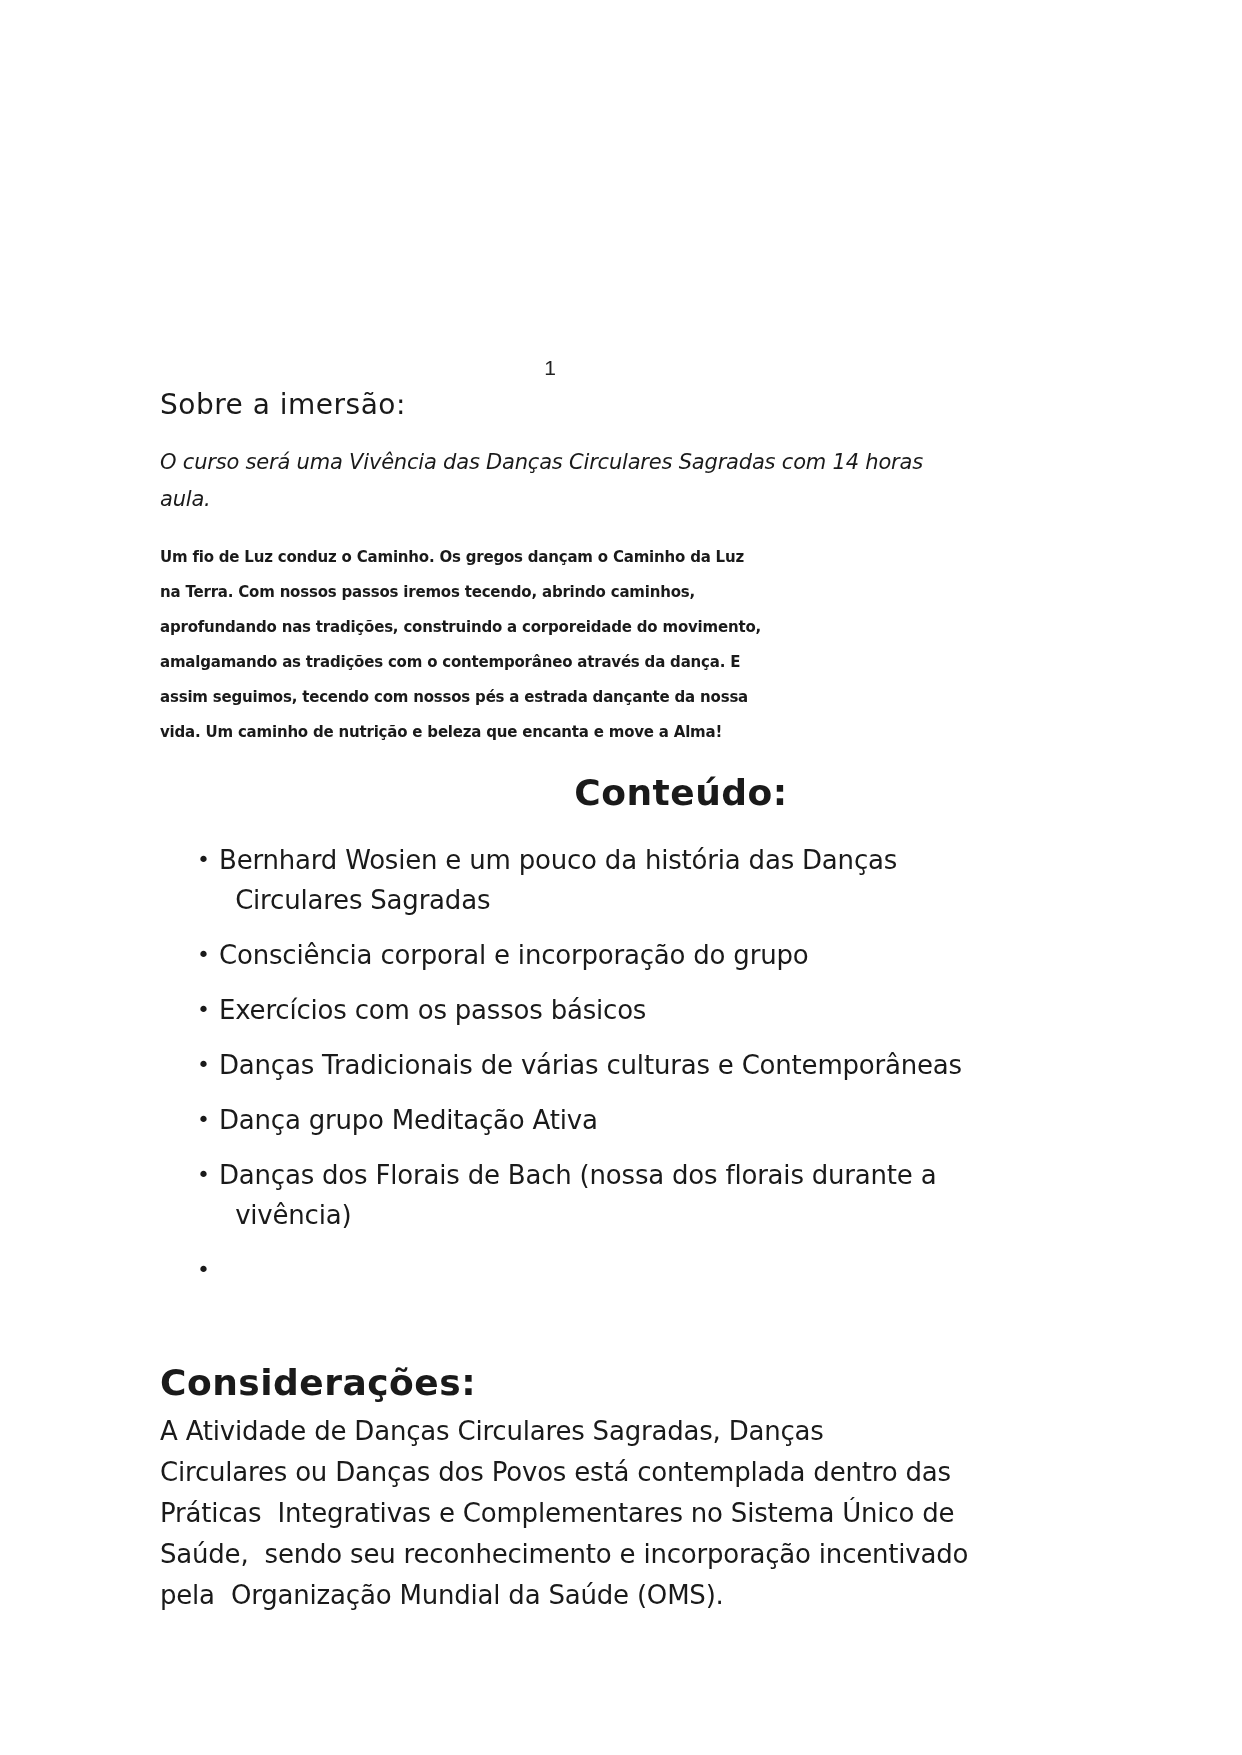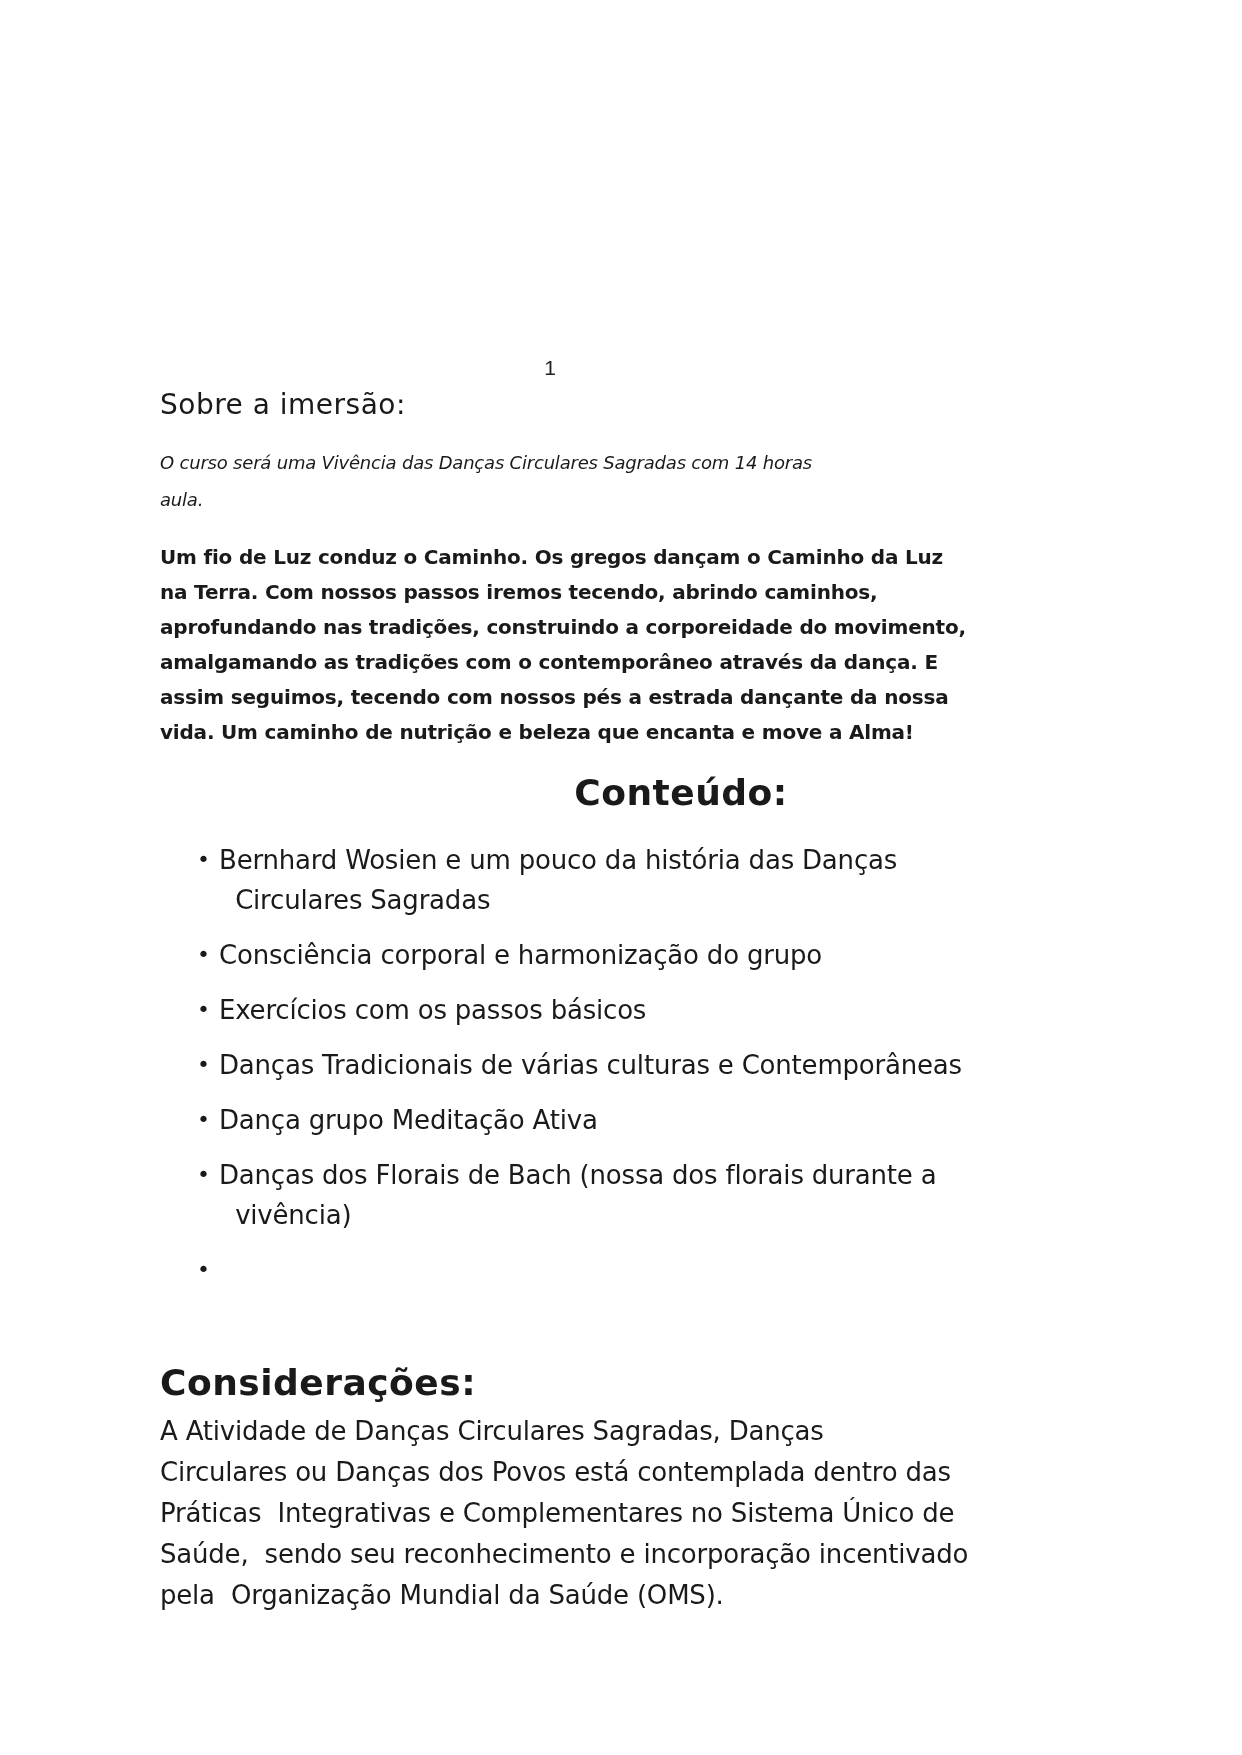--- a/index.html
+++ b/index.html
@@ -31,28 +31,28 @@
   }
   .h-about {
     margin-top: 8px;
     font-size: 28px;
     line-height: 34px;
     font-weight: normal;
     letter-spacing: 0.5px;
   }
   .intro {
     margin-top: 22px;
-    font-size: 18px;
+    font-size: 21px;
     line-height: 37px;
     font-style: italic;
     letter-spacing: -0.2px;
   }
   .desc {
     margin-top: 22px;
-    font-size: 20px;
+    font-size: 15px;
     line-height: 35px;
     font-weight: bold;
     letter-spacing: -0.2px;
   }
   .h-big {
     font-size: 36px;
     line-height: 42px;
     font-weight: bold;
     letter-spacing: 0.5px;
   }
@@ -108,21 +108,21 @@
   <h2 class="h-big h-content">Conteúdo:</h2>
 
   <ul class="content-list">
     <li>
       <span class="bullet">•</span>
       <span class="lines">Bernhard Wosien e um pouco da história das Danças
   Circulares Sagradas</span>
     </li>
     <li>
       <span class="bullet">•</span>
-      <span class="lines">Consciência corporal e harmonização do grupo</span>
+      <span class="lines">Consciência corporal e incorporação do grupo</span>
     </li>
     <li>
       <span class="bullet">•</span>
       <span class="lines">Exercícios com os passos básicos</span>
     </li>
     <li>
       <span class="bullet">•</span>
       <span class="lines">Danças Tradicionais de várias culturas e Contemporâneas</span>
     </li>
     <li>

